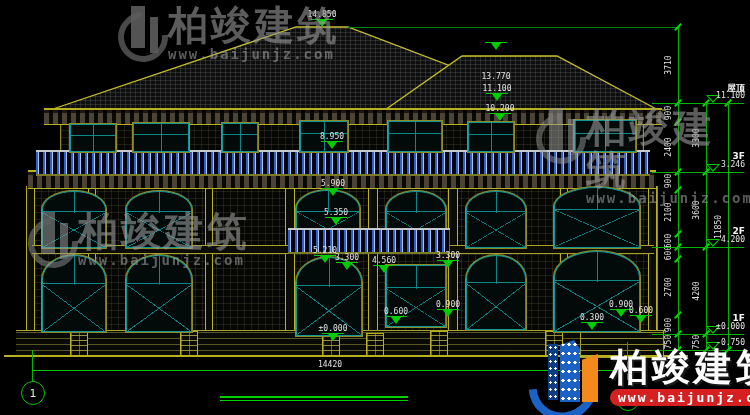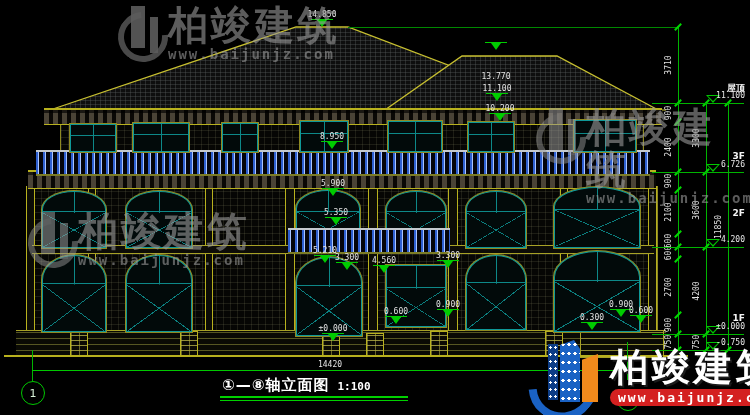--- a/index.html
+++ b/index.html
@@ -186,23 +186,20 @@
   <div class="steps" style="left:580px;top:330px;width:82px;height:26px;"></div>
   <div class="gline" style="left:4px;top:355px;width:684px;"></div>
 
   <div class="abs" style="left:348px;top:27px;width:330px;height:1px;background:#008800;z-index:6;"></div>
   <div class="abs" style="left:32px;top:350px;width:1px;height:31px;background:#00b400;z-index:6;"></div>
   <div class="abs" style="left:627px;top:342px;width:1px;height:38px;background:#00b400;z-index:6;"></div>
   <div class="abs" style="left:32px;top:370px;width:595px;height:1px;background:#00c800;z-index:6;"></div>
   <div class="dimtext" style="left:330px;top:360px;">14420</div>
   <div class="bubble" style="left:21px;top:381px;width:22px;height:22px;">1</div>
   <div class="bubble" style="left:617px;top:389px;width:20px;height:20px;">8</div>
-  <div class="title" style="left:222px;top:376px;">
-    <span>①—⑧轴立面图</span><span class="sc">1:100</span>
-  </div>
   <div class="uline" style="left:220px;top:396px;width:188px;height:2px;"></div>
   <div class="uline" style="left:220px;top:400px;width:188px;height:1px;"></div>
 
   <div id="ann">
       <div class="mval" style="left: 322px; top: 10px;">14.850</div>
       <div class="mline" style="left: 311px; top: 19px;"></div>
       <div class="mtri" style="left: 317px; top: 20px;"></div>
       <div class="mval" style="left: 496px; top: 33px; margin-top: 39px;">13.770</div>
       <div class="mline" style="left: 485px; top: 42px;"></div>
       <div class="mtri" style="left: 491px; top: 43px;"></div>
@@ -287,24 +284,24 @@
       <div class="tick" style="left: 728px; top: 103px;"></div>
       <div class="tick" style="left: 728px; top: 350px;"></div>
       <div class="vdim" style="left: 718px; top: 226.5px;">11850</div>
       <div class="hline" style="left: 652px; top: 103px; width: 92px;"></div>
       <div class="ltri" style="left: 706px; top: 95px;"></div>
       <div class="lname" style="left: 745px; top: 82px;">屋顶</div>
       <div class="lelev" style="left: 745px; top: 91px;">11.100</div>
       <div class="hline" style="left: 652px; top: 172px; width: 92px;"></div>
       <div class="ltri" style="left: 706px; top: 164px;"></div>
       <div class="lname" style="left: 745px; top: 151px;">3F</div>
-      <div class="lelev" style="left: 745px; top: 160px;">6.726</div>
+      <div class="lelev" style="left: 745px; top: 160px;">3.246</div>
       <div class="hline" style="left: 652px; top: 247px; width: 92px;"></div>
       <div class="ltri" style="left: 706px; top: 239px;"></div>
-      <div class="lname" style="left: 745px; top: 208px;">2F</div>
+      <div class="lname" style="left: 745px; top: 226px;">2F</div>
       <div class="lelev" style="left: 745px; top: 235px; text-align: right;">4.200</div>
       <div class="hline" style="left: 652px; top: 334px; width: 92px;"></div>
       <div class="ltri" style="left: 706px; top: 326px;"></div>
       <div class="lname" style="left: 745px; top: 313px;">1F</div>
       <div class="lelev" style="left: 745px; top: 322px;">±0.000</div>
       <div class="hline" style="left: 652px; top: 350px; width: 92px;"></div>
       <div class="ltri" style="left: 706px; top: 342px;"></div>
       <div class="lelev" style="left: 745px; top: 338px;">-0.750</div>
     </div>
 

